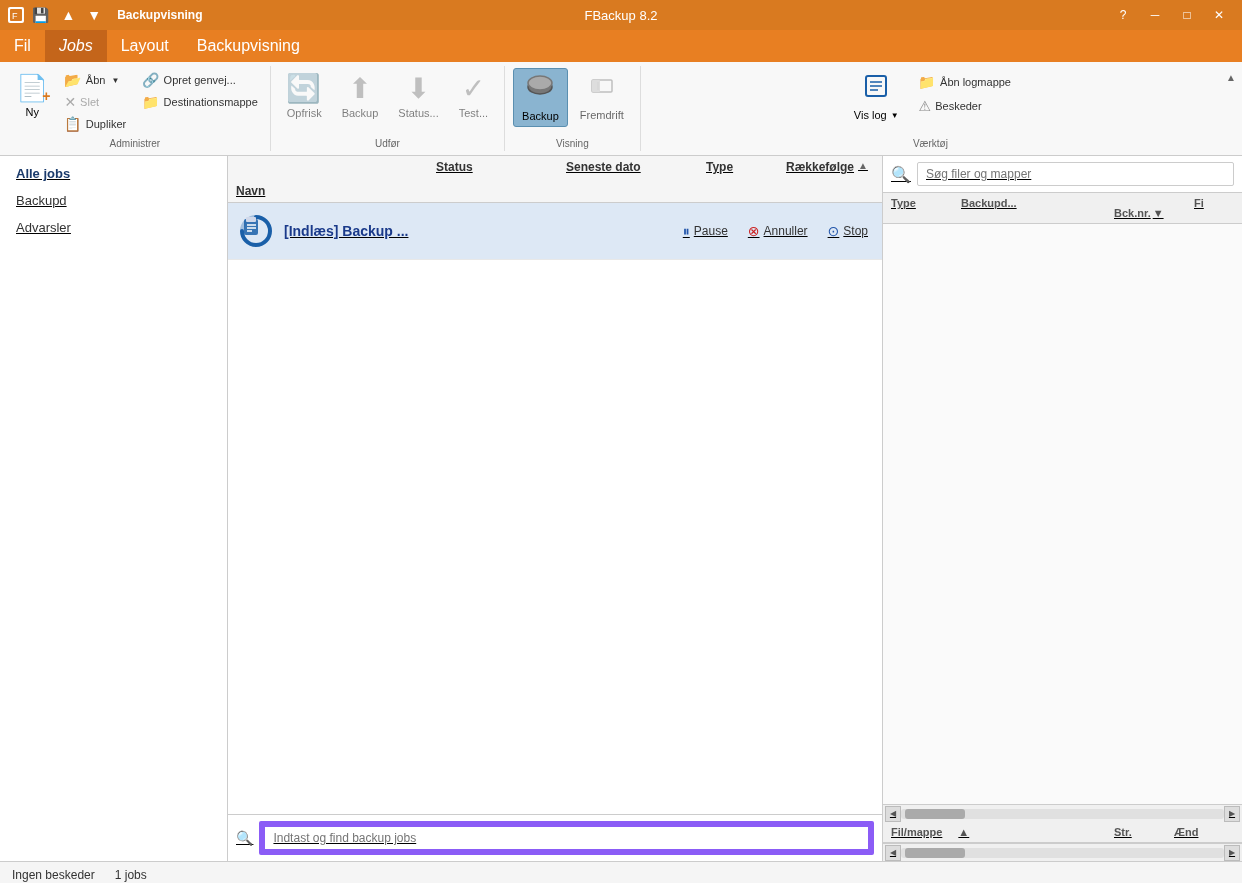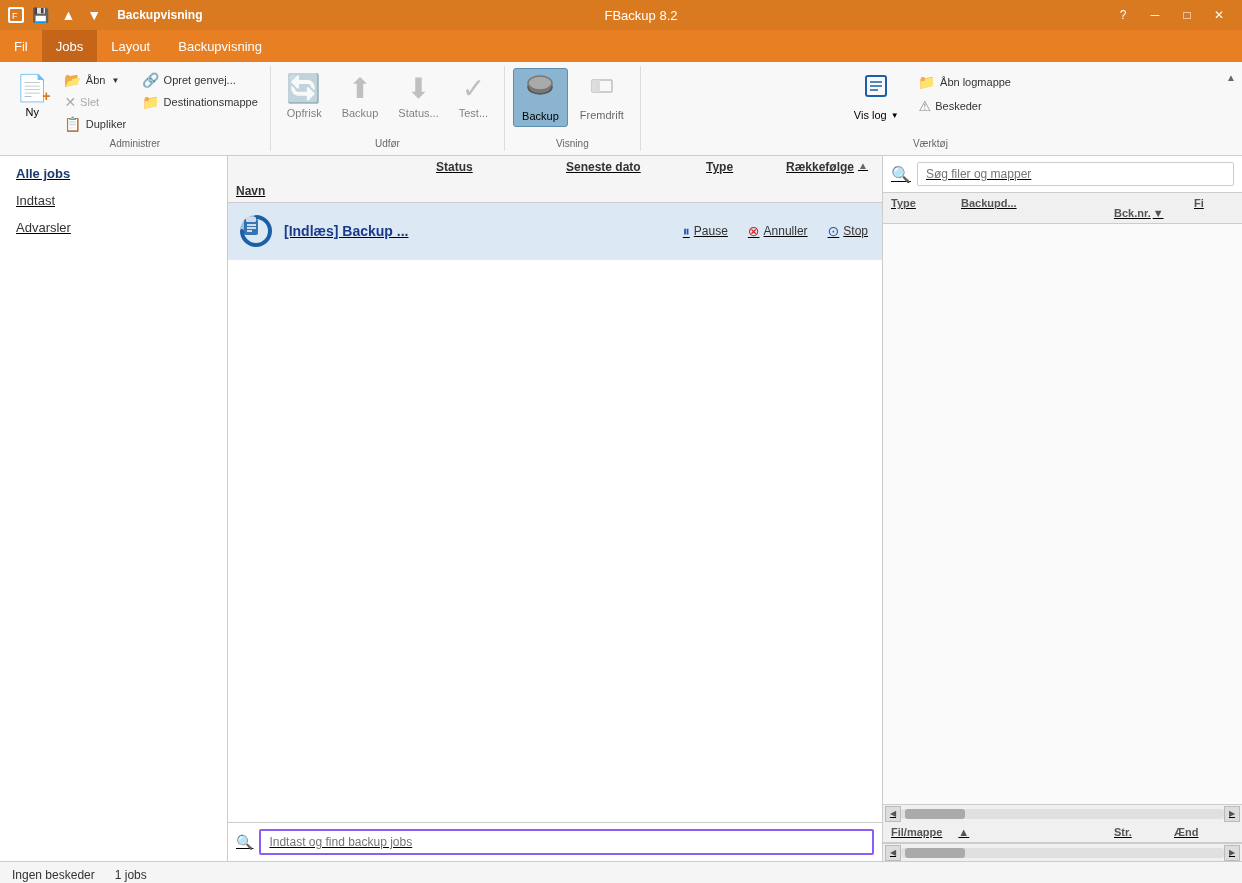--- a/index.html
+++ b/index.html
@@ -13,40 +13,40 @@
       align-items: center;
       justify-content: space-between;
       padding: 0 8px;
       color: white;
     }
     .title-bar-left { display: flex; align-items: center; gap: 4px; }
     .title-bar-icon { width: 16px; height: 16px; background: white; border-radius: 2px; display: flex; align-items: center; justify-content: center; }
     .title-bar-icon svg { width: 12px; height: 12px; }
     .quick-access { display: flex; gap: 4px; align-items: center; }
     .qa-btn { color: white; cursor: pointer; font-size: 14px; padding: 2px 4px; }
-    .title-center { position: absolute; left: 50%; transform: translateX(-50%); color: white; font-size: 13px; margin-left: 20px; }
+    .title-center { position: absolute; left: 50%; transform: translateX(-50%); color: white; font-size: 13px; }
     .window-controls { display: flex; gap: 2px; }
     .win-btn { width: 30px; height: 22px; display: flex; align-items: center; justify-content: center; color: white; cursor: pointer; font-size: 12px; }
 
     
     .menu-bar {
       height: 32px;
       background: #e87f22;
       display: flex;
       align-items: stretch;
     }
     .menu-item {
       padding: 0 14px;
       display: flex;
       align-items: center;
       color: white;
-      font-size: 13px;
-      cursor: pointer;
-    }
-    .menu-item:hover, .menu-item.active { background: rgba(255,255,255,0.15); }
+      font-size: 16px;
+      cursor: pointer;
+    }
+    .menu-item:hover, .menu-item.active { background: rgba(255,255,255,0.15); font-style: italic; }
     .menu-item.active { background: #c4651a; }
 
     
     .ribbon {
       background: #f8f8f8;
       border-bottom: 1px solid #ccc;
       display: flex;
       padding: 4px 0;
       min-height: 80px;
     }
@@ -202,21 +202,21 @@
     .search-bar-bottom {
       border-top: 1px solid #ccc;
       padding: 6px 8px;
       display: flex;
       align-items: center;
       gap: 6px;
       background: white;
     }
     .search-icon-sm { color: #666; font-size: 14px; }
     .search-input-bottom {
-      border: 2px solid #8b5cf6;
+      border: 6px solid #8b5cf6;
       border-radius: 2px;
       padding: 4px 8px;
       font-size: 12px;
       width: 100%;
       outline: none;
     }
 
     
     .right-panel {
       width: 360px;
@@ -487,21 +487,21 @@
     <div class="ribbon-group-label">Værktøj</div>
   </div>
 
   <div class="collapse-btn">▲</div>
 </div>
 
 <div class="main-layout">
 
   <div class="sidebar">
     <div class="sidebar-item active">Alle jobs</div>
-    <div class="sidebar-item">Indtast</div>
+    <div class="sidebar-item">Backupd</div>
     <div class="sidebar-item">Advarsler</div>
   </div>
 
   <div class="content-area">
 
     <div class="job-table-header">
       <div class="col-name">Navn</div>
       <div class="col-status">Status</div>
       <div class="col-date">Seneste dato</div>
       <div class="col-type">Type</div>

